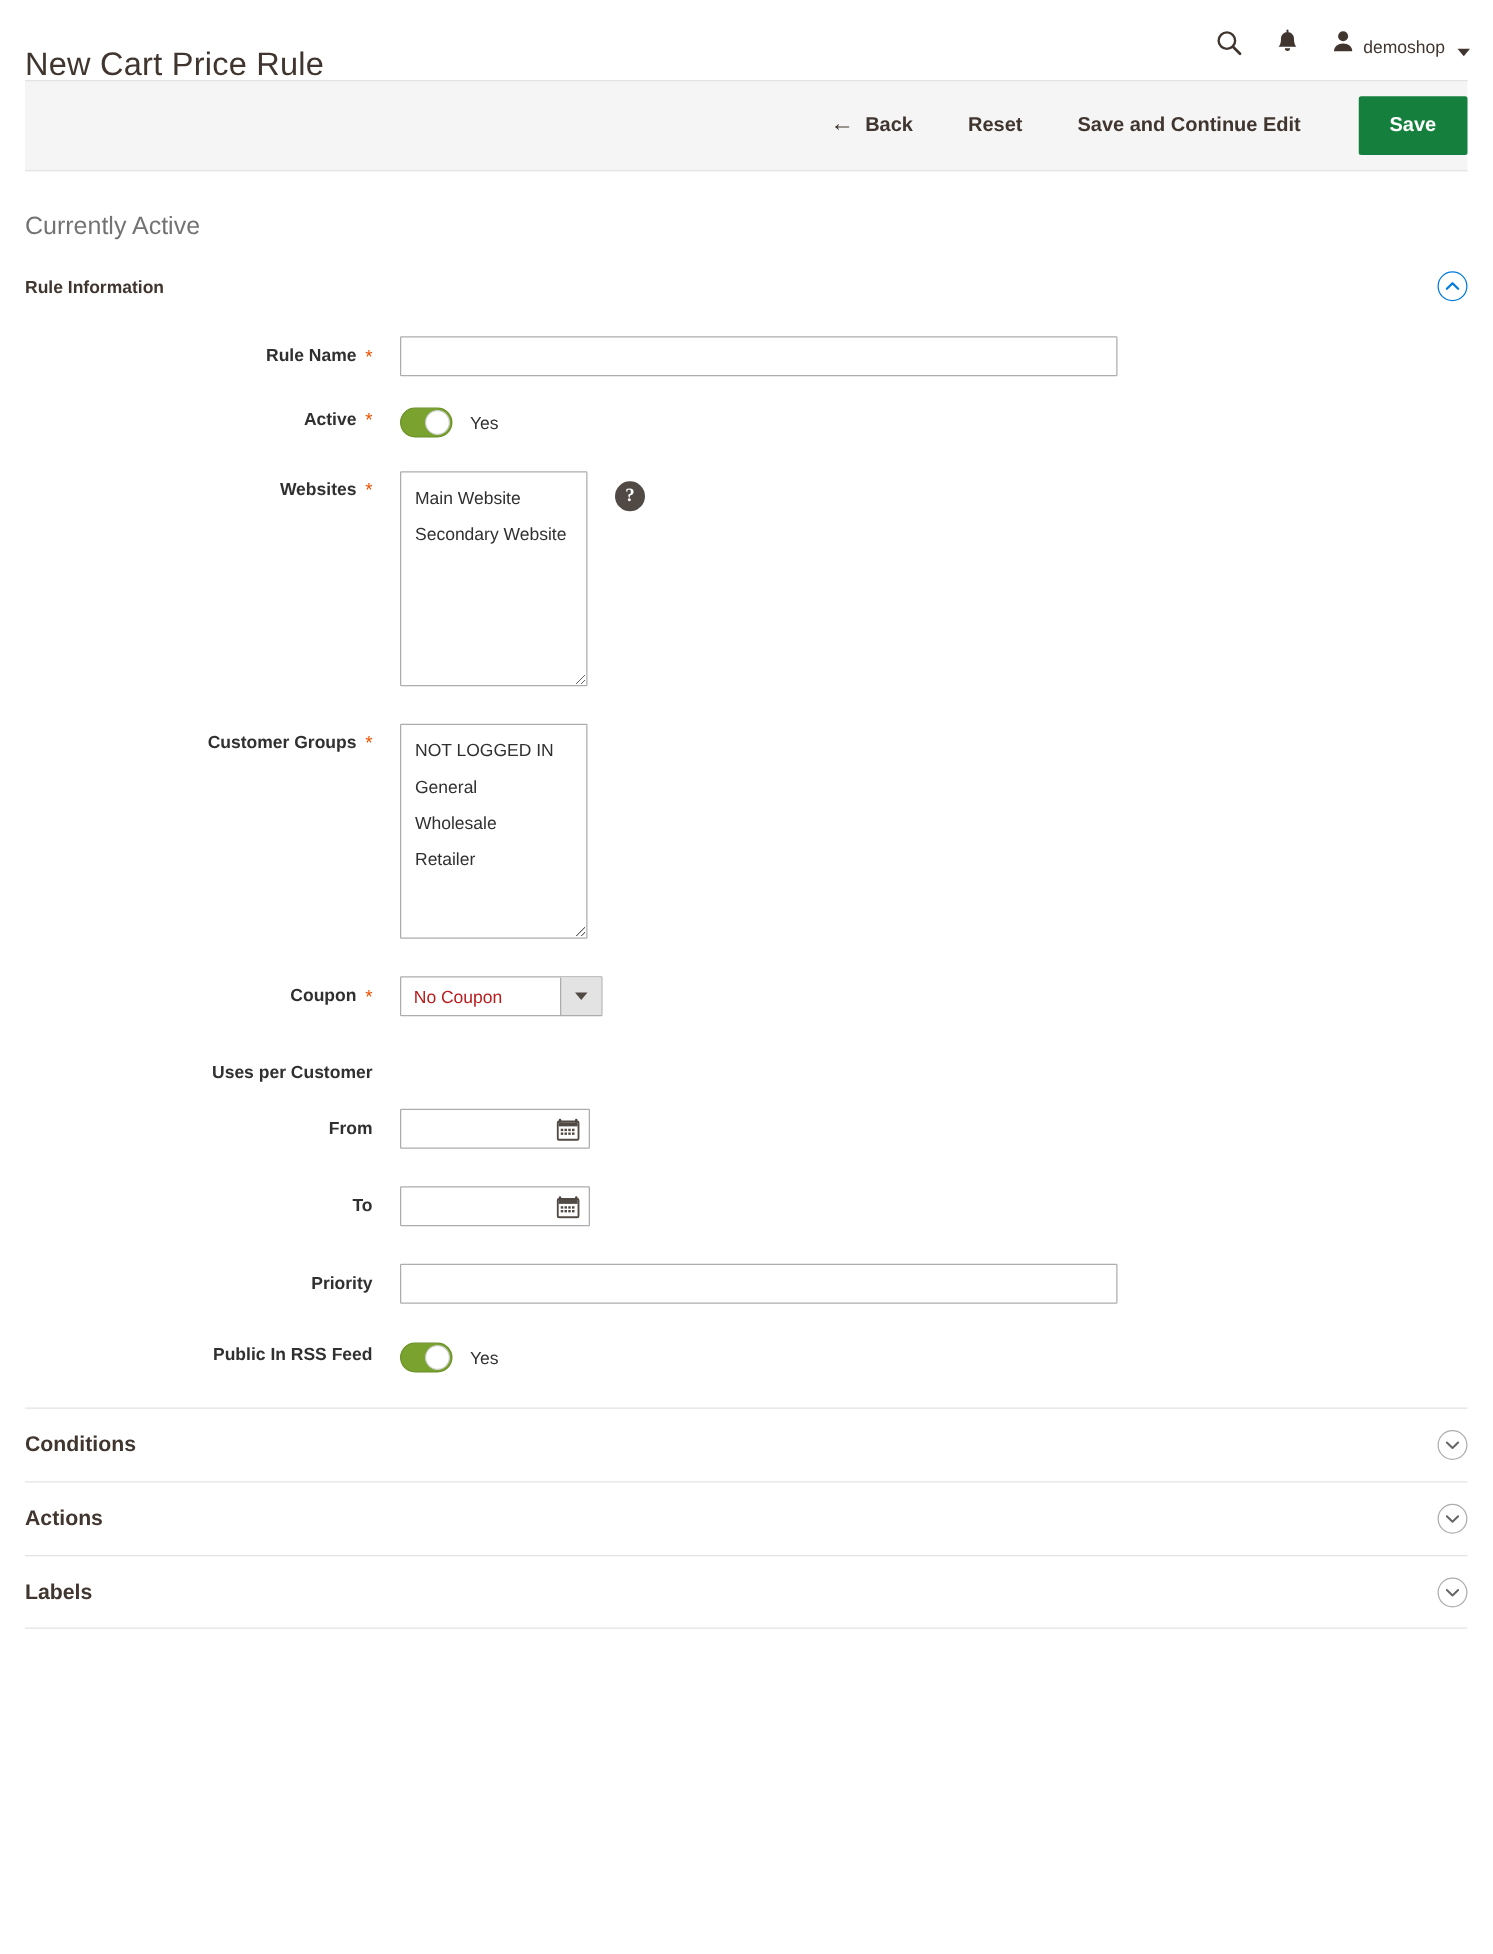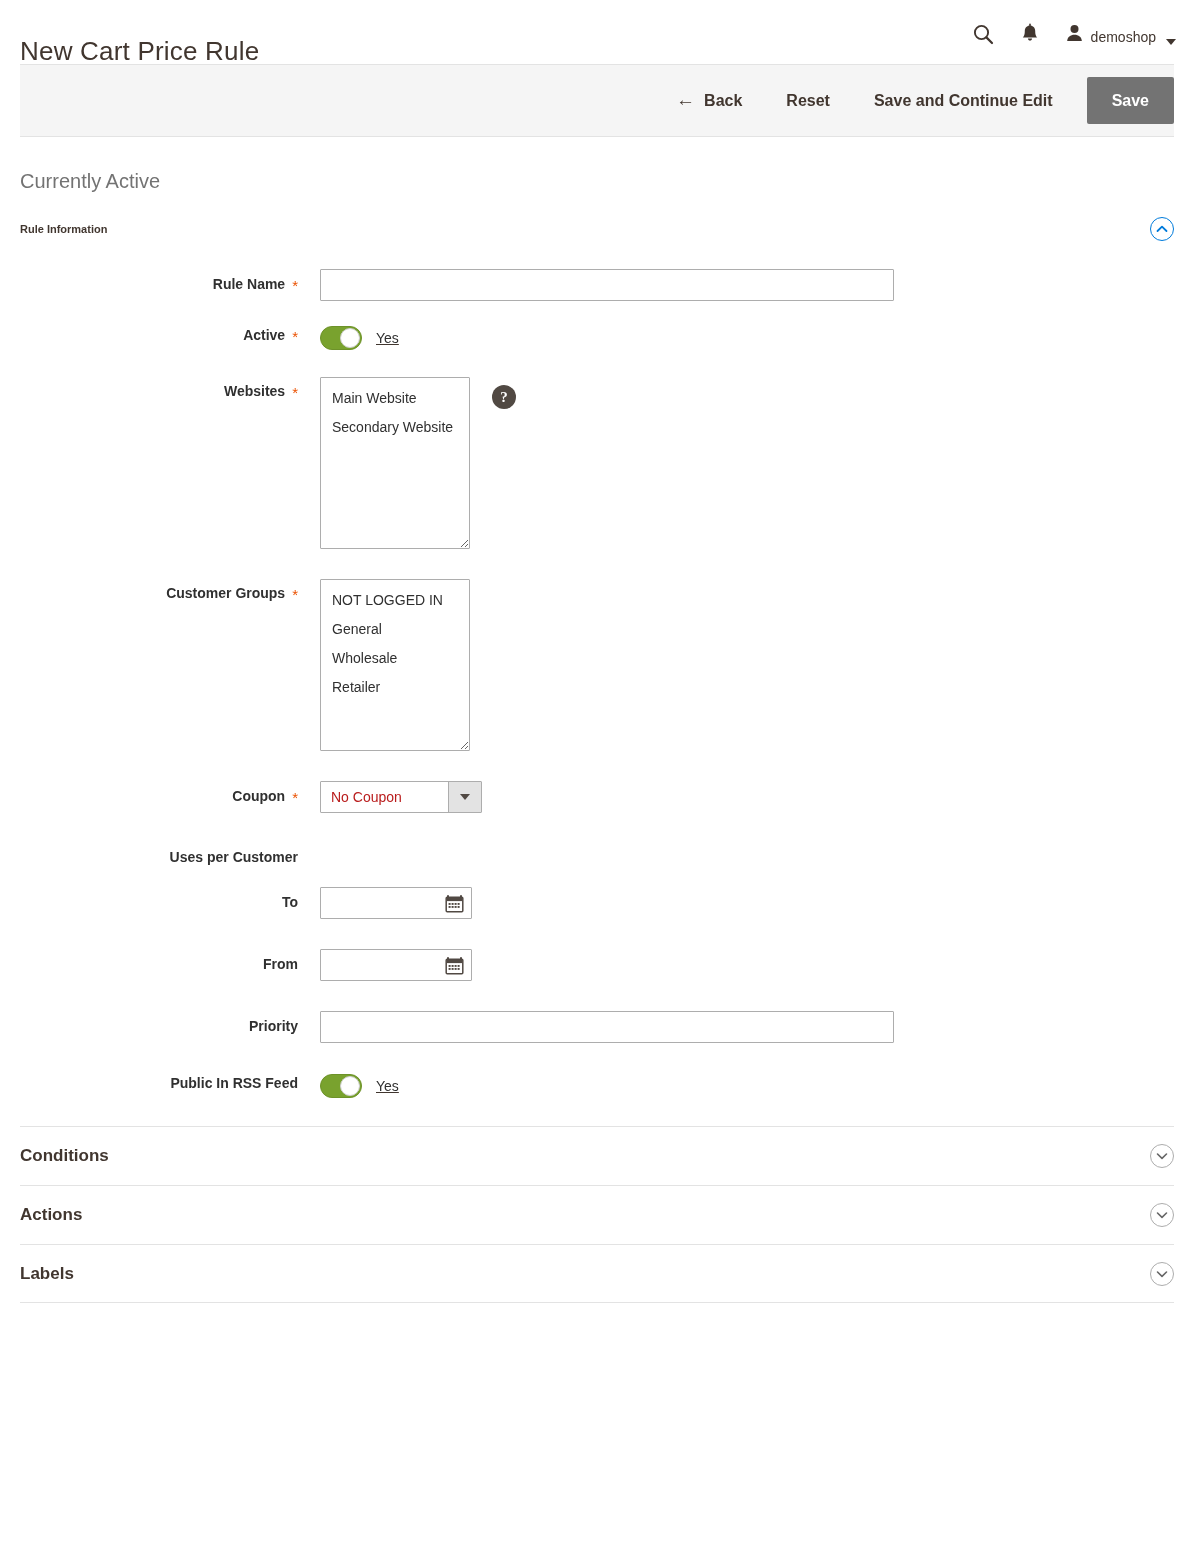--- a/index.html
+++ b/index.html
@@ -41,36 +41,36 @@
   }
   .tb-btn {
     background: none; border: none; cursor: pointer;
     font-family: inherit; font-size: 16px; font-weight: 600; color: #41362f;
     padding: 0 22px; height: 45px; line-height: 45px;
     display: flex; align-items: center; gap: 9px;
   }
   .tb-btn.back { padding-left: 12px; }
   .arrow-left { font-size: 19px; font-weight: 400; line-height: 1; position: relative; top: -1px; }
   .tb-btn.primary {
-    background: #737373; color: #ffffff; border-radius: 2px;
-    padding: 0 25px; height: 47px; margin-left: 12px; font-weight: 600;
+    background: #15803d; color: #ffffff; border-radius: 2px;
+    padding: 0 25px; height: 47px; margin-left: 24px; font-weight: 600;
   }
 
   
   .content { padding: 0 20px; }
   .currently-active {
     font-size: 20px; font-weight: 400; color: #737373;
     margin: 30px 0 0 0; line-height: 28px;
   }
 
   .section-head {
     display: flex; align-items: center; justify-content: space-between;
     padding: 22px 0 14px 0;
   }
-  .section-title { font-size: 11px; font-weight: 600; color: #41362f; }
+  .section-title { font-size: 14px; font-weight: 600; color: #41362f; }
 
   .collapse-toggle {
     width: 24px; height: 24px; border-radius: 50%;
     border: 1px solid #adadad;
     display: flex; align-items: center; justify-content: center;
     cursor: pointer; background: #ffffff;
   }
   .collapse-toggle.open { border-color: #007bdb; }
   .chev { display: block; }
 
@@ -111,21 +111,21 @@
   .ms-row { display: flex; align-items: flex-start; gap: 22px; }
   .help-icon {
     width: 24px; height: 24px; border-radius: 50%;
     background: #514943; color: #ffffff;
     display: flex; align-items: center; justify-content: center;
     font-size: 15px; font-weight: 700; cursor: pointer;
     margin-top: 8px; font-family: "Liberation Serif", serif;
   }
 
   
-  .toggle-row { display: flex; align-items: center; gap: 14px; padding-top: 3px; text-decoration: underline; }
+  .toggle-row { display: flex; align-items: center; gap: 14px; padding-top: 3px; }
   .toggle {
     width: 42px; height: 24px; border-radius: 12px;
     background: #79a22e; position: relative; cursor: pointer; flex: none;
     border: 1px solid #6d9229;
   }
   .toggle .knob {
     position: absolute; top: 1px; right: 1px;
     width: 20px; height: 20px; border-radius: 50%;
     background: #ffffff; border: 1px solid #cfcfcf;
   }
@@ -312,21 +312,21 @@
     </div>
 
     <div class="field-row" style="">
       <div class="field-label-cell">
         <span>Uses per Customer</span>
       </div>
     </div>
 
     <div class="field-row" style="margin-bottom:30px;">
       <div class="field-label-cell">
-        <span>To</span>
+        <span>From</span>
       </div>
       <div class="field-control">
         <div class="date-wrap">
           <input class="date-input" type="text" style="">
           <button class="cal-btn">
             <svg width="19" height="19" viewBox="0 0 19 19" aria-hidden="true">
               <rect x="2" y="1" width="2" height="3.2" rx="1" fill="#514943"></rect>
               <rect x="15" y="1" width="2" height="3.2" rx="1" fill="#514943"></rect>
               <rect x="1.2" y="3.2" width="16.6" height="14.6" rx="1" fill="none" stroke="#514943" stroke-width="1.5"></rect>
               <rect x="1.9" y="3.9" width="15.2" height="3.2" fill="#514943"></rect>
@@ -341,21 +341,21 @@
                   <rect x="12.6" y="12" width="2" height="1.9"></rect>
               </g>
             </svg>
           </button>
         </div>
       </div>
     </div>
 
     <div class="field-row" style="margin-bottom:30px;">
       <div class="field-label-cell">
-        <span>From</span>
+        <span>To</span>
       </div>
       <div class="field-control">
         <div class="date-wrap">
           <input class="date-input" type="text" style="">
           <button class="cal-btn">
             <svg width="19" height="19" viewBox="0 0 19 19" aria-hidden="true">
               <rect x="2" y="1" width="2" height="3.2" rx="1" fill="#514943"></rect>
               <rect x="15" y="1" width="2" height="3.2" rx="1" fill="#514943"></rect>
               <rect x="1.2" y="3.2" width="16.6" height="14.6" rx="1" fill="none" stroke="#514943" stroke-width="1.5"></rect>
               <rect x="1.9" y="3.9" width="15.2" height="3.2" fill="#514943"></rect>

